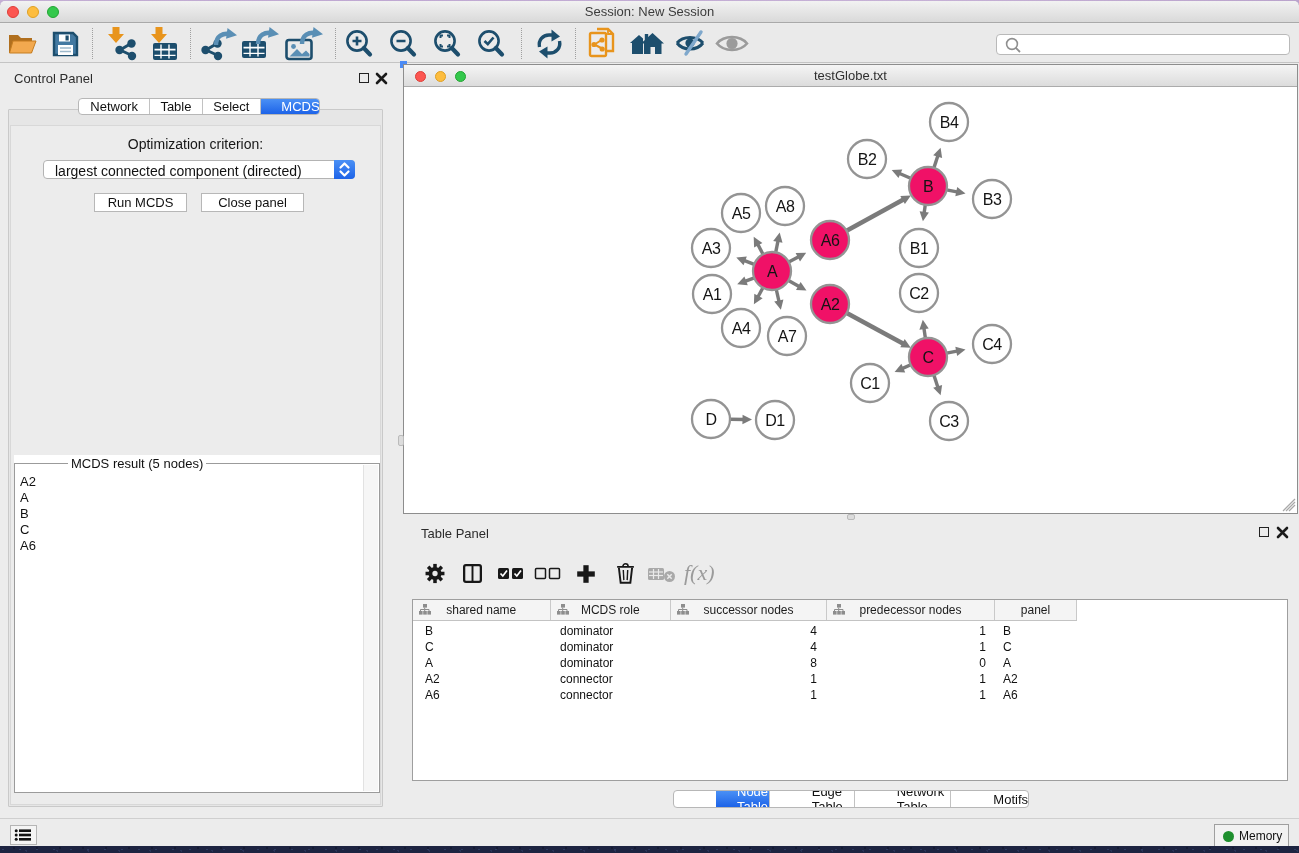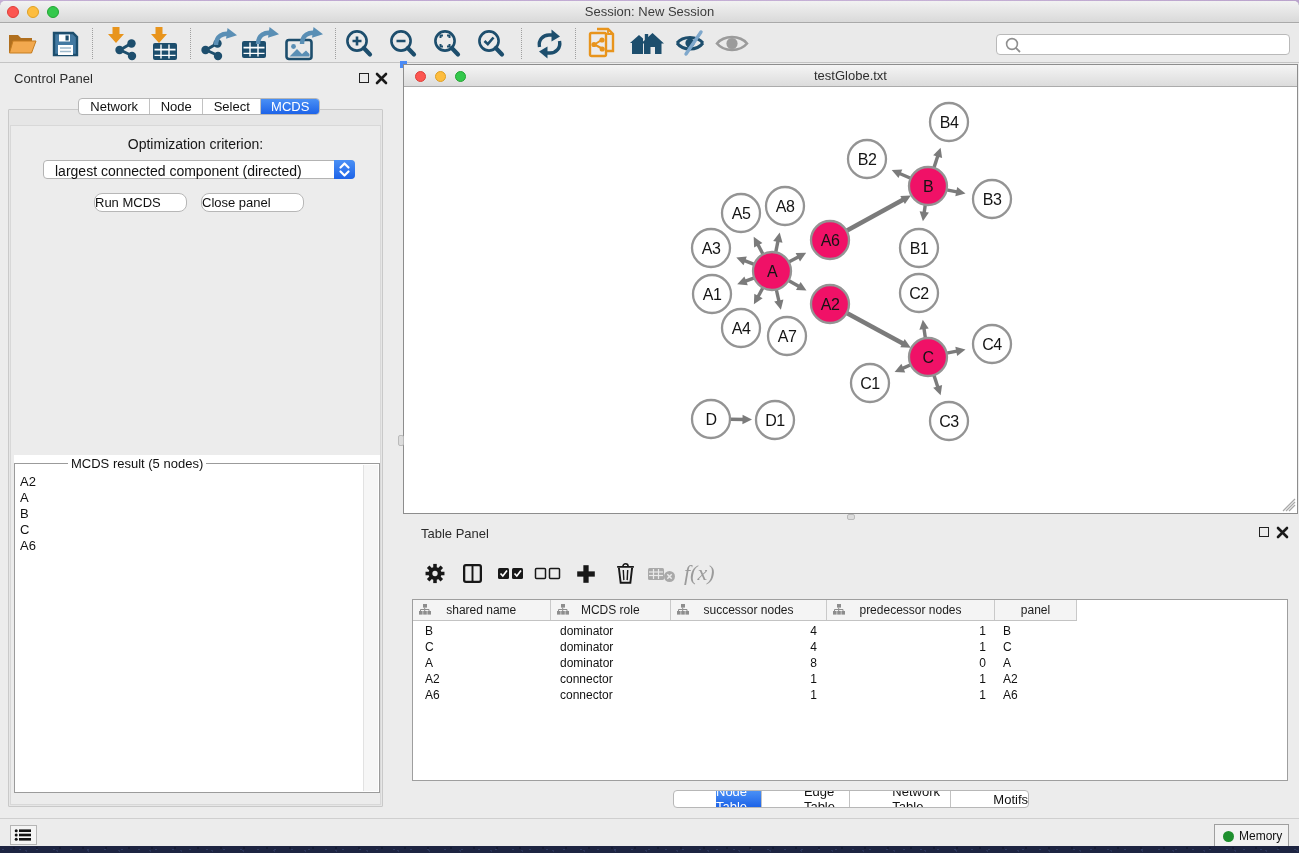--- a/index.html
+++ b/index.html
@@ -39,31 +39,31 @@
 #cp-outer { left:8px; top:108px; width:375px; height:698px; background:#e6e6e6;
   border:1px solid #c9c9c9; border-radius:1px; }
 #cp-inner { left:10px; top:124px; width:371px; height:680px; background:#ececec;
   border:1px solid #d8d8d8; }
 
 .seg { display:flex; height:17px; font-size:13px; border:1px solid #b7b7b7;
   border-radius:4px; background:#fff; overflow:hidden; }
 .seg div { display:flex; align-items:center; justify-content:center; color:#111;
   border-right:1px solid #c2c2c2; height:100%; }
 .seg div:last-child { border-right:none; }
-.seg .sel { background:linear-gradient(#4a90f5,#1d63e8); color:#fff; }
+.seg .sel { background:linear-gradient(#4a90f5,#1d63e8); color:#fff;padding-left:21px; }
 #cp-tabs { left:78px; top:97px; width:242px; }
 #cp-tabs .t1{width:72px;} #cp-tabs .t2{width:53px;} #cp-tabs .t3{width:59px;} #cp-tabs .t4{width:58px;}
 #opt-label { left:10px; top:135px; width:371px; text-align:center; font-size:14px; color:#161616; }
 #combo { left:43px; top:159px; width:312px; height:19px; background:#fff;
   border:1px solid #b3b3b3; border-radius:4px; font-size:14px; color:#111; }
 #combo .cb-txt { position:absolute; left:11px; top:1.5px; }
 #combo .cb-btn { position:absolute; right:-1px; top:-1px; width:21px; height:19px;
   background:linear-gradient(#4a90f5,#1d63e8); border-radius:0 4px 4px 0; }
-.btn { height:19px; background:#fff; border:1px solid #b7b7b7; border-radius:8px;
-  font-size:13px; color:#111; line-height:17px; }
+.btn { height:19px; background:#fff; border:1px solid #b7b7b7; border-radius:0;
+  font-size:13px; color:#111; text-align:center; line-height:17px; }
 #btn-run { left:94px; top:192px; width:93px; }
 #btn-close { left:201px; top:192px; width:103px; }
 
 #mcds-box { left:14px; top:454px; width:366px; height:338px; background:#fff; }
 #mcds-border { left:14px; top:462px; width:366px; height:330px; border:1px solid #9b9b9b; }
 #mcds-title { left:21px; top:455px; background:#fff; padding:0 3px; font-size:13px; color:#111;margin-left:47px; }
 #mcds-list { left:20px; top:473px; font-size:13px; color:#111; line-height:16px; }
 #mcds-scroll { left:363px; top:464px; width:15px; height:326px; background:#f6f6f6;
   border-left:1px solid #e2e2e2; }
 
@@ -257,21 +257,21 @@
   <div class="abs" id="cp"></div>
   <div class="abs" id="cp-title">Control Panel</div>
   <div class="abs" id="cp-float" style="left:359px;top:72px;width:10px;height:10px;border:1.6px solid #222;"></div>
   <svg class="abs" id="cp-x" style="left:375px;top:71px" width="13" height="13" viewBox="0 0 13 13">
       <path d="M2 2 L11 11 M11 2 L2 11" stroke="#1a1a1a" stroke-width="2.6" stroke-linecap="round"></path>
     </svg>
   <div class="abs" id="cp-outer"></div>
   <div class="abs" id="cp-inner"></div>
   <div class="abs seg" id="cp-tabs">
     <div class="t1">Network</div>
-      <div class="t2">Node</div>
+      <div class="t2">Table</div>
       <div class="t3">Select</div>
       <div class="t4 sel">MCDS</div>
   </div>
   <div class="abs" id="opt-label">Optimization criterion:</div>
   <div class="abs" id="combo">
     <span class="cb-txt">largest connected component (directed)</span>
     <span class="cb-btn"><svg width="21" height="19" viewBox="0 0 21 19">
           <path d="M6.5 7.5 L10.5 3.5 L14.5 7.5" stroke="#fff" stroke-width="2.2" fill="none" stroke-linecap="round" stroke-linejoin="round"></path>
           <path d="M6.5 11.5 L10.5 15.5 L14.5 11.5" stroke="#fff" stroke-width="2.2" fill="none" stroke-linecap="round" stroke-linejoin="round"></path>
         </svg></span>

